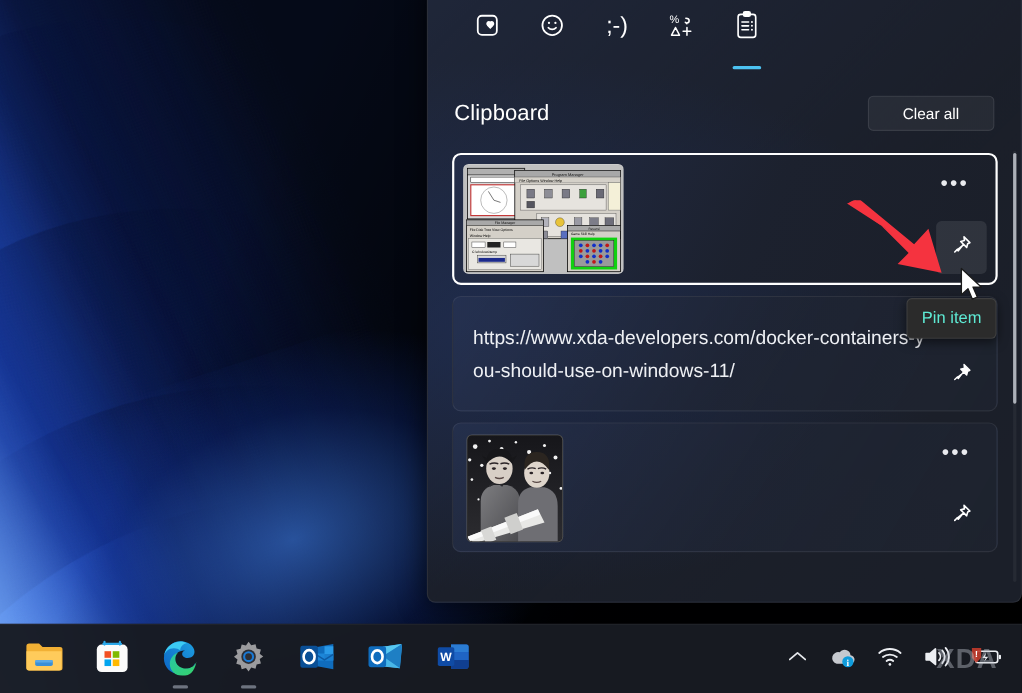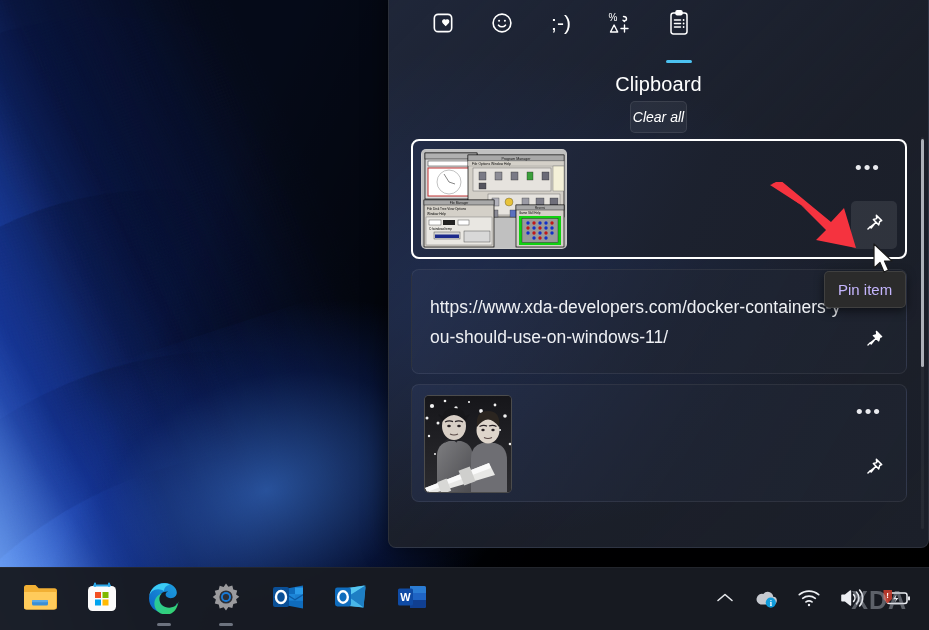--- a/index.html
+++ b/index.html
@@ -94,28 +94,28 @@
     color:#fff;
   }
   .tab .underline{
     position:absolute; bottom:-12px; left:50%; transform:translateX(-50%);
     width:26px; height:3px; border-radius:2px; background:#4cc2f1;
   }
 
   
   .clip-header{
     position:relative; display:flex; align-items:center; justify-content:space-between;
-    padding:0 24px; height:60px; margin-top:10px;flex-direction:column;
+    padding:0 24px; height:60px; margin-top:10px;
   }
   .clip-title{ font-size:20px; color:#fff; font-weight:400; letter-spacing:.1px; }
   .clear-all{
     background:rgba(255,255,255,.055);
     border:1px solid rgba(255,255,255,.09);
     color:#fff; font-size:14px; font-family:"Liberation Sans",sans-serif;
-    padding:7px 2px; border-radius:5px; cursor:pointer;font-style:italic;
+    padding:7px 31px; border-radius:5px; cursor:pointer;
   }
 
   
   .clip-list{
     position:relative; padding:6px 22px 0 22px;
     display:flex; flex-direction:column; gap:10px;
   }
   .clip-item{
     position:relative;
     width:496px;
@@ -166,21 +166,21 @@
     background:rgba(255,255,255,.05); border-radius:2px;
   }
   .scroll-thumb{
     position:absolute; right:4px; top:152px; width:3px; height:228px;
     background:rgba(225,228,235,.72); border-radius:2px; cursor:pointer;
   }
 
   
   .tooltip{
     position:absolute; left:824px; top:271px;
-    background:#2b2b2b; color:#c4b5fd;
+    background:#2b2b2b; color:#5eead4;
     border:1px solid rgba(255,255,255,.10);
     border-radius:5px; padding:9px 13px; font-size:15px;
     box-shadow:0 3px 10px rgba(0,0,0,.55);
     white-space:nowrap; z-index:40;
   }
 
   
   .red-arrow{ position:absolute; left:770px; top:182px; z-index:30; pointer-events:none; }
   
   .cursor{ position:absolute; left:872px; top:243px; z-index:45; pointer-events:none; }

